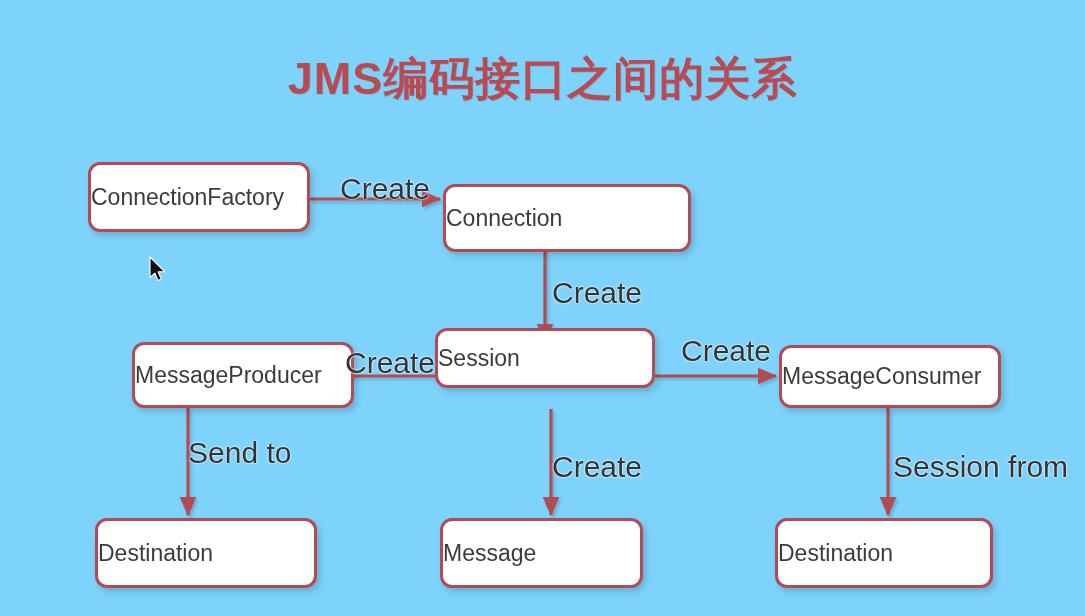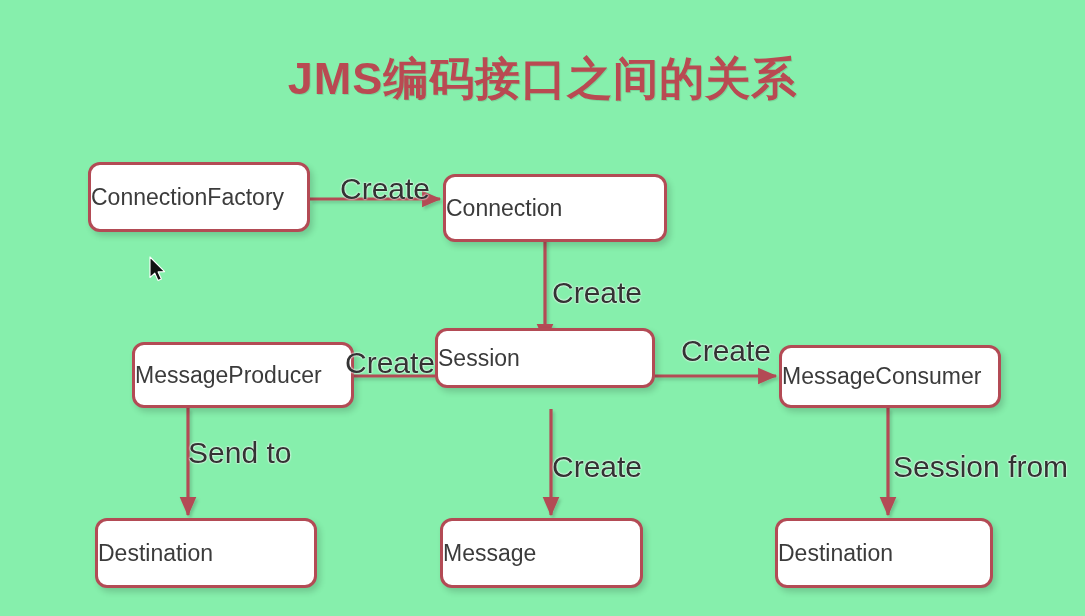--- a/index.html
+++ b/index.html
@@ -7,21 +7,21 @@
     padding: 0;
     background: #ffffff;
   }
   body {
     font-family: "Liberation Sans", "DejaVu Sans", sans-serif;
   }
   #stage {
     position: relative;
     width: 1085px;
     height: 616px;
-    background: #86efac;
+    background: #7dd3fc;
     overflow: hidden;
     text-decoration: underline;
   }
 
   
   #title {
     position: absolute;
     left: 0;
     top: 50px;
     width: 1085px;
@@ -111,21 +111,21 @@
       <line x1="551" y1="409" x2="551" y2="515" marker-end="url(#arrowhead)"></line>
 
       <line x1="888" y1="408" x2="888" y2="515" marker-end="url(#arrowhead)"></line>
     </g>
   </svg>
 
   <div class="node" style="left:88px; top:162px; width:222px; height:70px;">
     <span>ConnectionFactory</span>
   </div>
 
-  <div class="node" style="left:443px; top:174px; width:224px; height:68px;">
+  <div class="node" style="left:443px; top:184px; width:248px; height:68px;">
     <span>Connection</span>
   </div>
 
   <div class="node" style="left:88px; top:342px; width:222px; height:66px;margin-left:44px;">
     <span>MessageProducer</span>
   </div>
 
   <div class="node" style="left:435px; top:328px; width:220px; height:60px;">
     <span>Session</span>
   </div>

